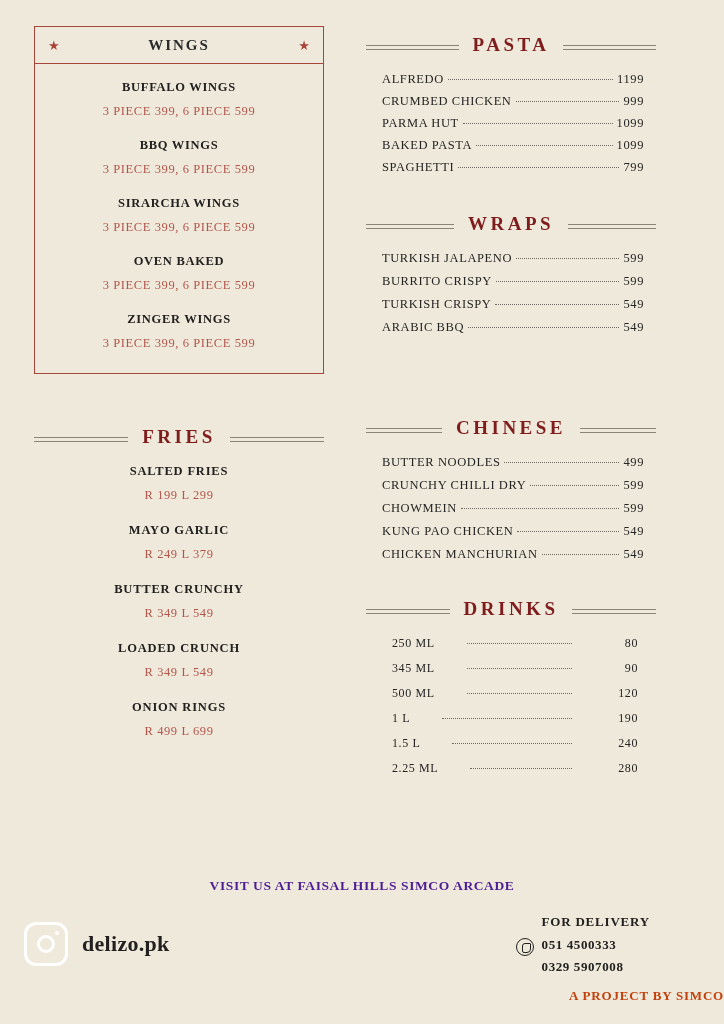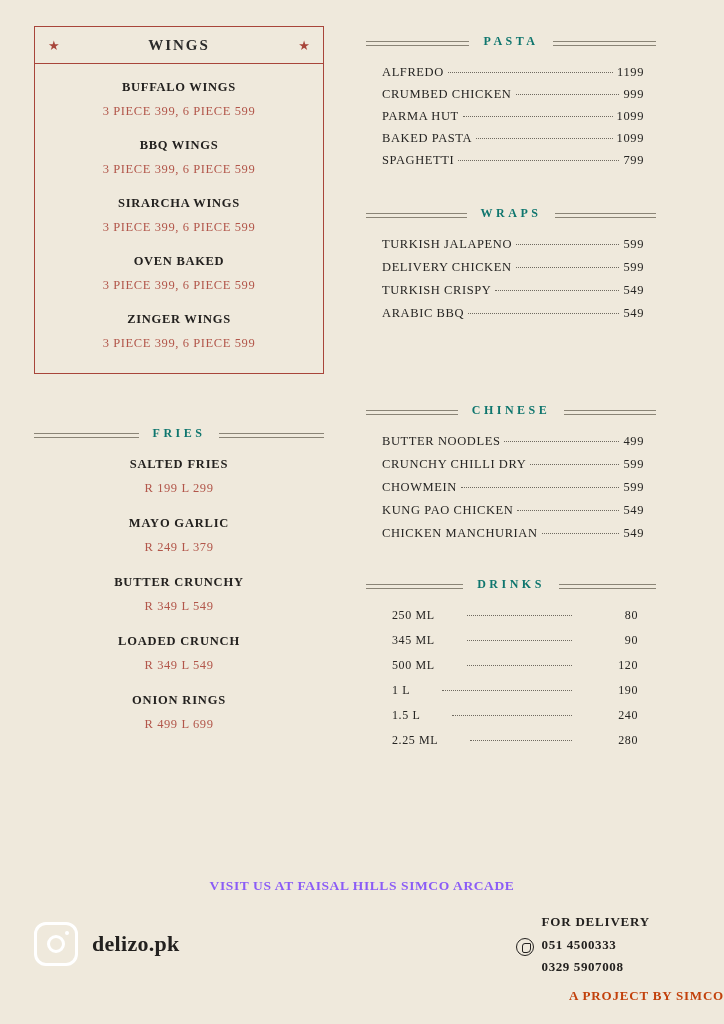--- a/index.html
+++ b/index.html
@@ -88,23 +88,23 @@
   .rule::after {
     content: "";
     position: absolute;
     left: 0; right: 0;
     top: 3px;
     border-top: 1.5px solid #8a8476;
   }
   .sect-title {
     font-family: "Liberation Serif", serif;
     font-weight: bold;
-    font-size: 12px;
+    font-size: 19px;
     letter-spacing: 3.5px;
-    color: #0f766e;
+    color: #7f1d1d;
     white-space: nowrap;
   }
 
   
   .rows { padding: 2px 12px 0 16px; }
   .row {
     display: flex;
     align-items: baseline;
     margin-bottom: 7px;
     font-family: "Liberation Serif", serif;
@@ -149,25 +149,25 @@
   
   .footer-visit {
     position: absolute;
     left: 0; right: 0;
     top: 878px;
     text-align: center;
     font-family: "Liberation Serif", serif;
     font-weight: bold;
     font-size: 13.5px;
     letter-spacing: 0.6px;
-    color: #8b5cf6;
+    color: #4c1d95;
   }
   .footer-brand {
     position: absolute;
-    left: 34px;
+    left: 24px;
     top: 922px;
     display: flex;
     align-items: center;
     gap: 14px;
   }
   .ig-icon {
     width: 44px;
     height: 44px;
     border: 3px solid #ffffff;
     border-radius: 12px;
@@ -364,21 +364,21 @@
           <span class="sect-title">WRAPS</span>
           <span class="rule"></span>
         </div>
         <div class="rows wraps">
           <div class="row">
             <span class="nm">TURKISH JALAPENO</span>
             <span class="dots"></span>
             <span class="pr">599</span>
           </div>
           <div class="row">
-            <span class="nm">DELIVERY CHICKEN</span>
+            <span class="nm">BURRITO CRISPY</span>
             <span class="dots"></span>
             <span class="pr">599</span>
           </div>
           <div class="row">
             <span class="nm">TURKISH CRISPY</span>
             <span class="dots"></span>
             <span class="pr">549</span>
           </div>
           <div class="row">
             <span class="nm">ARABIC BBQ</span>

